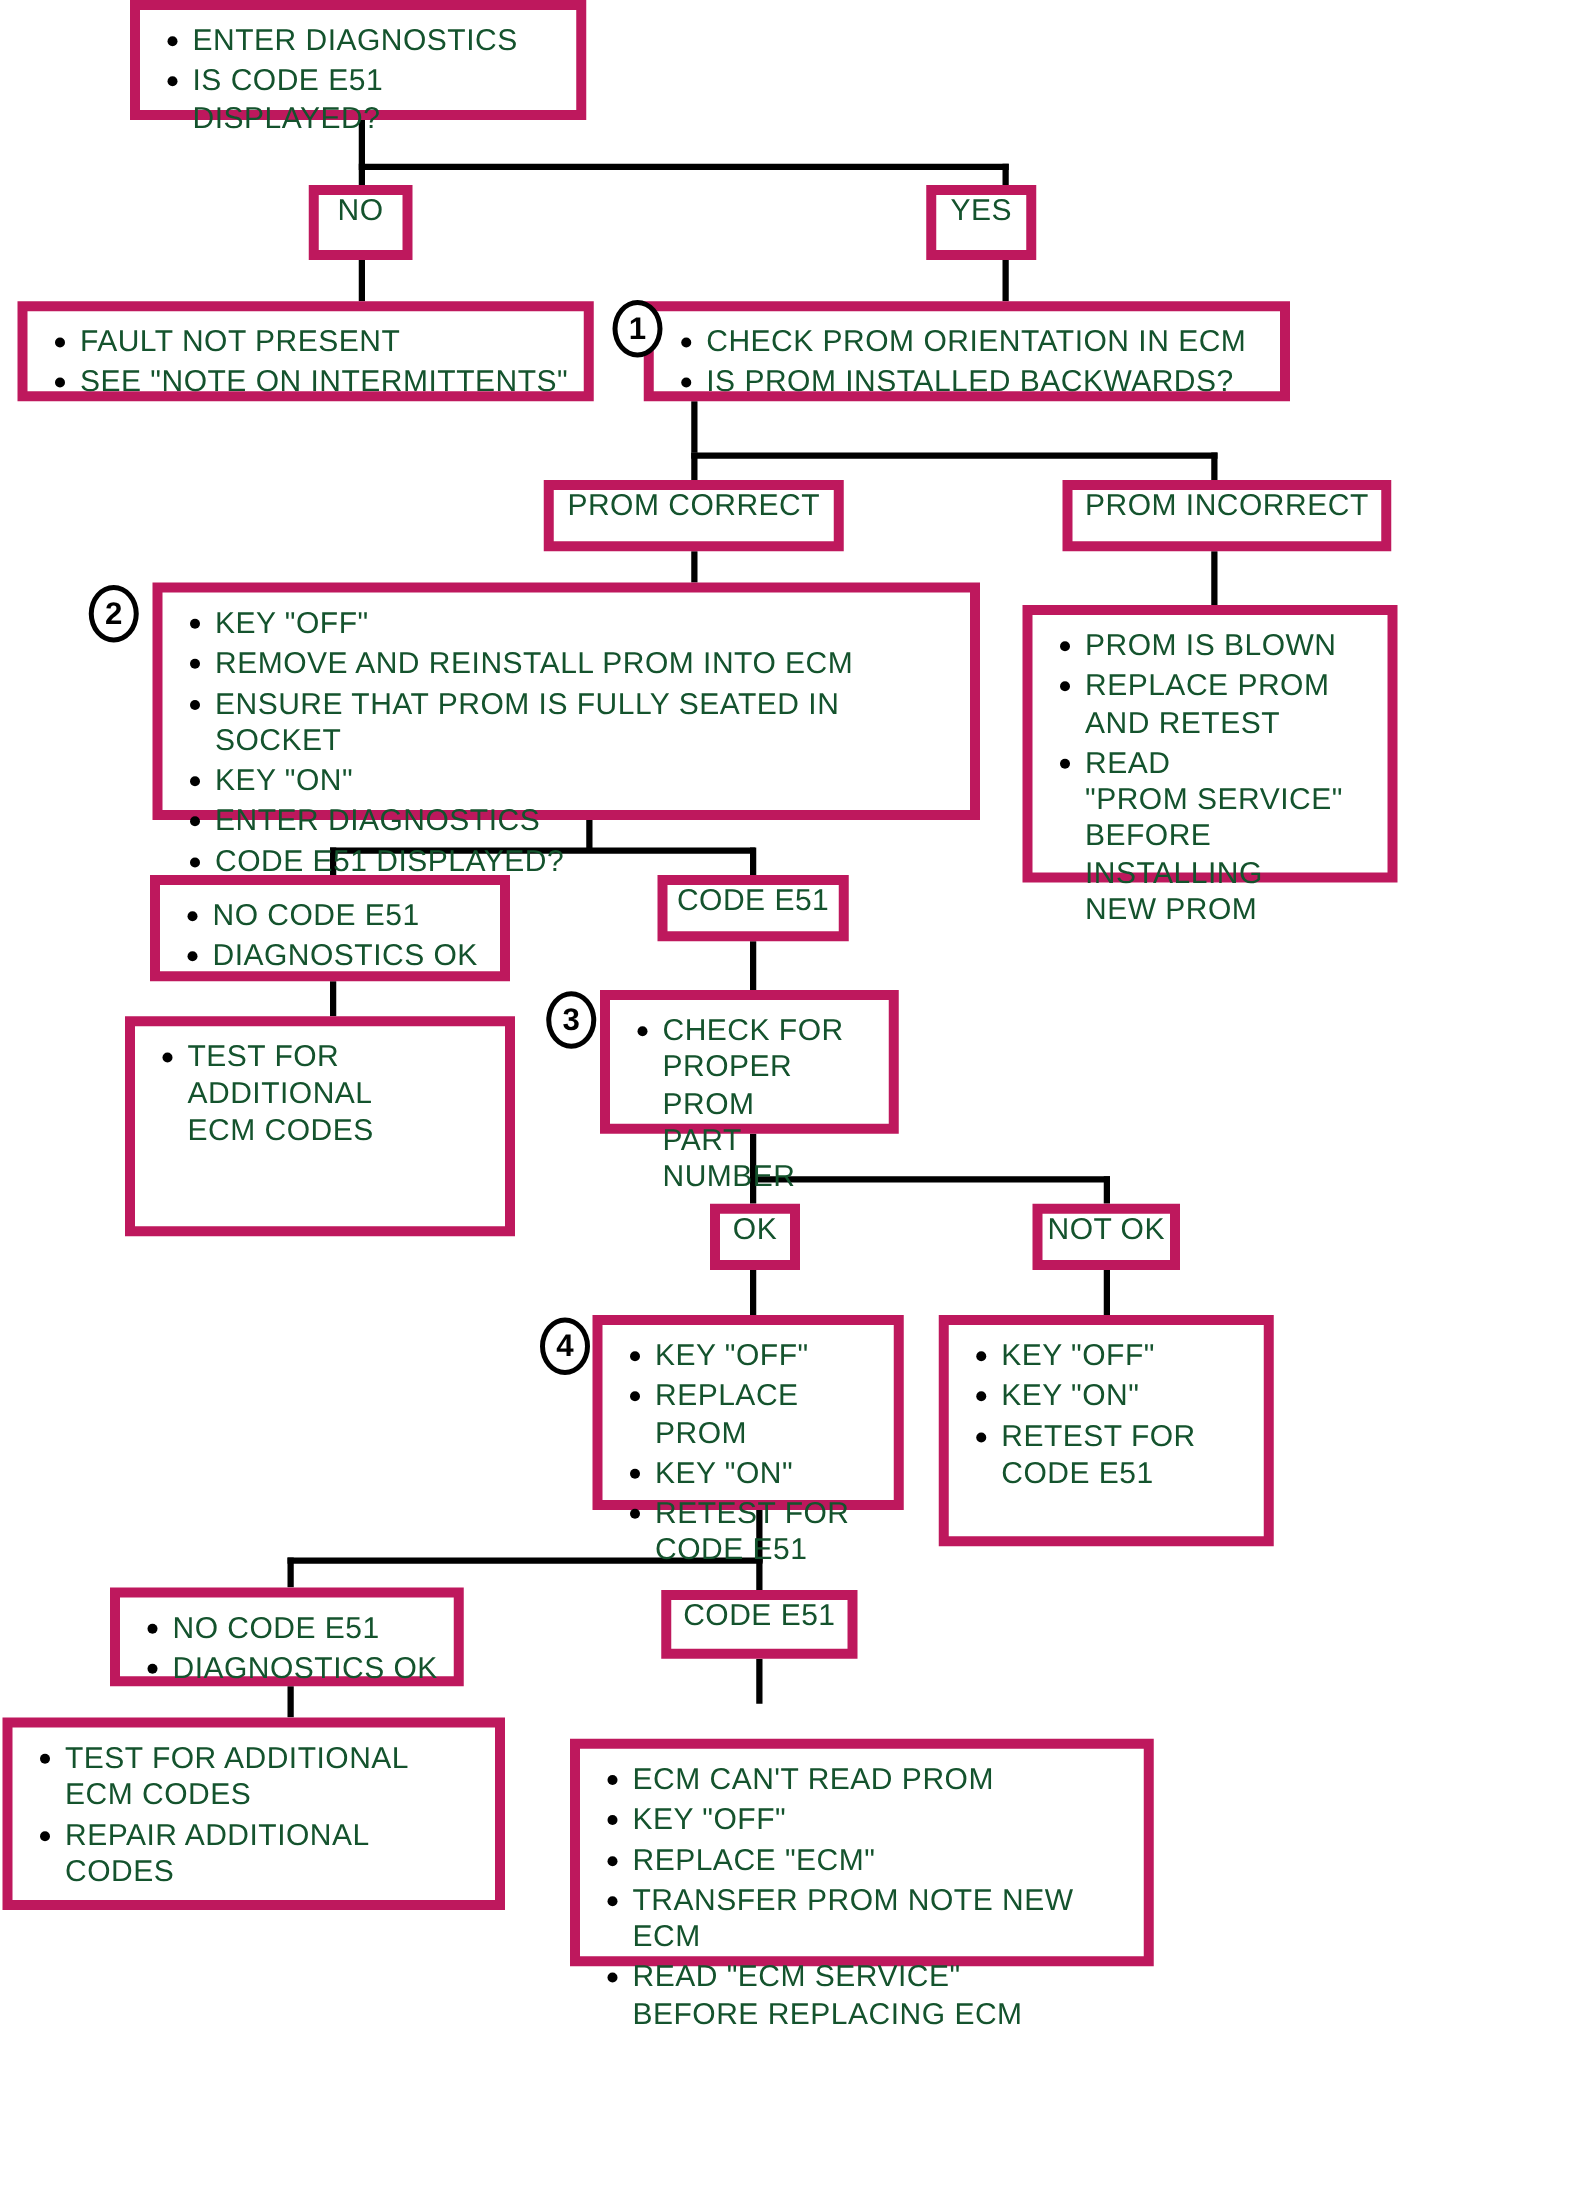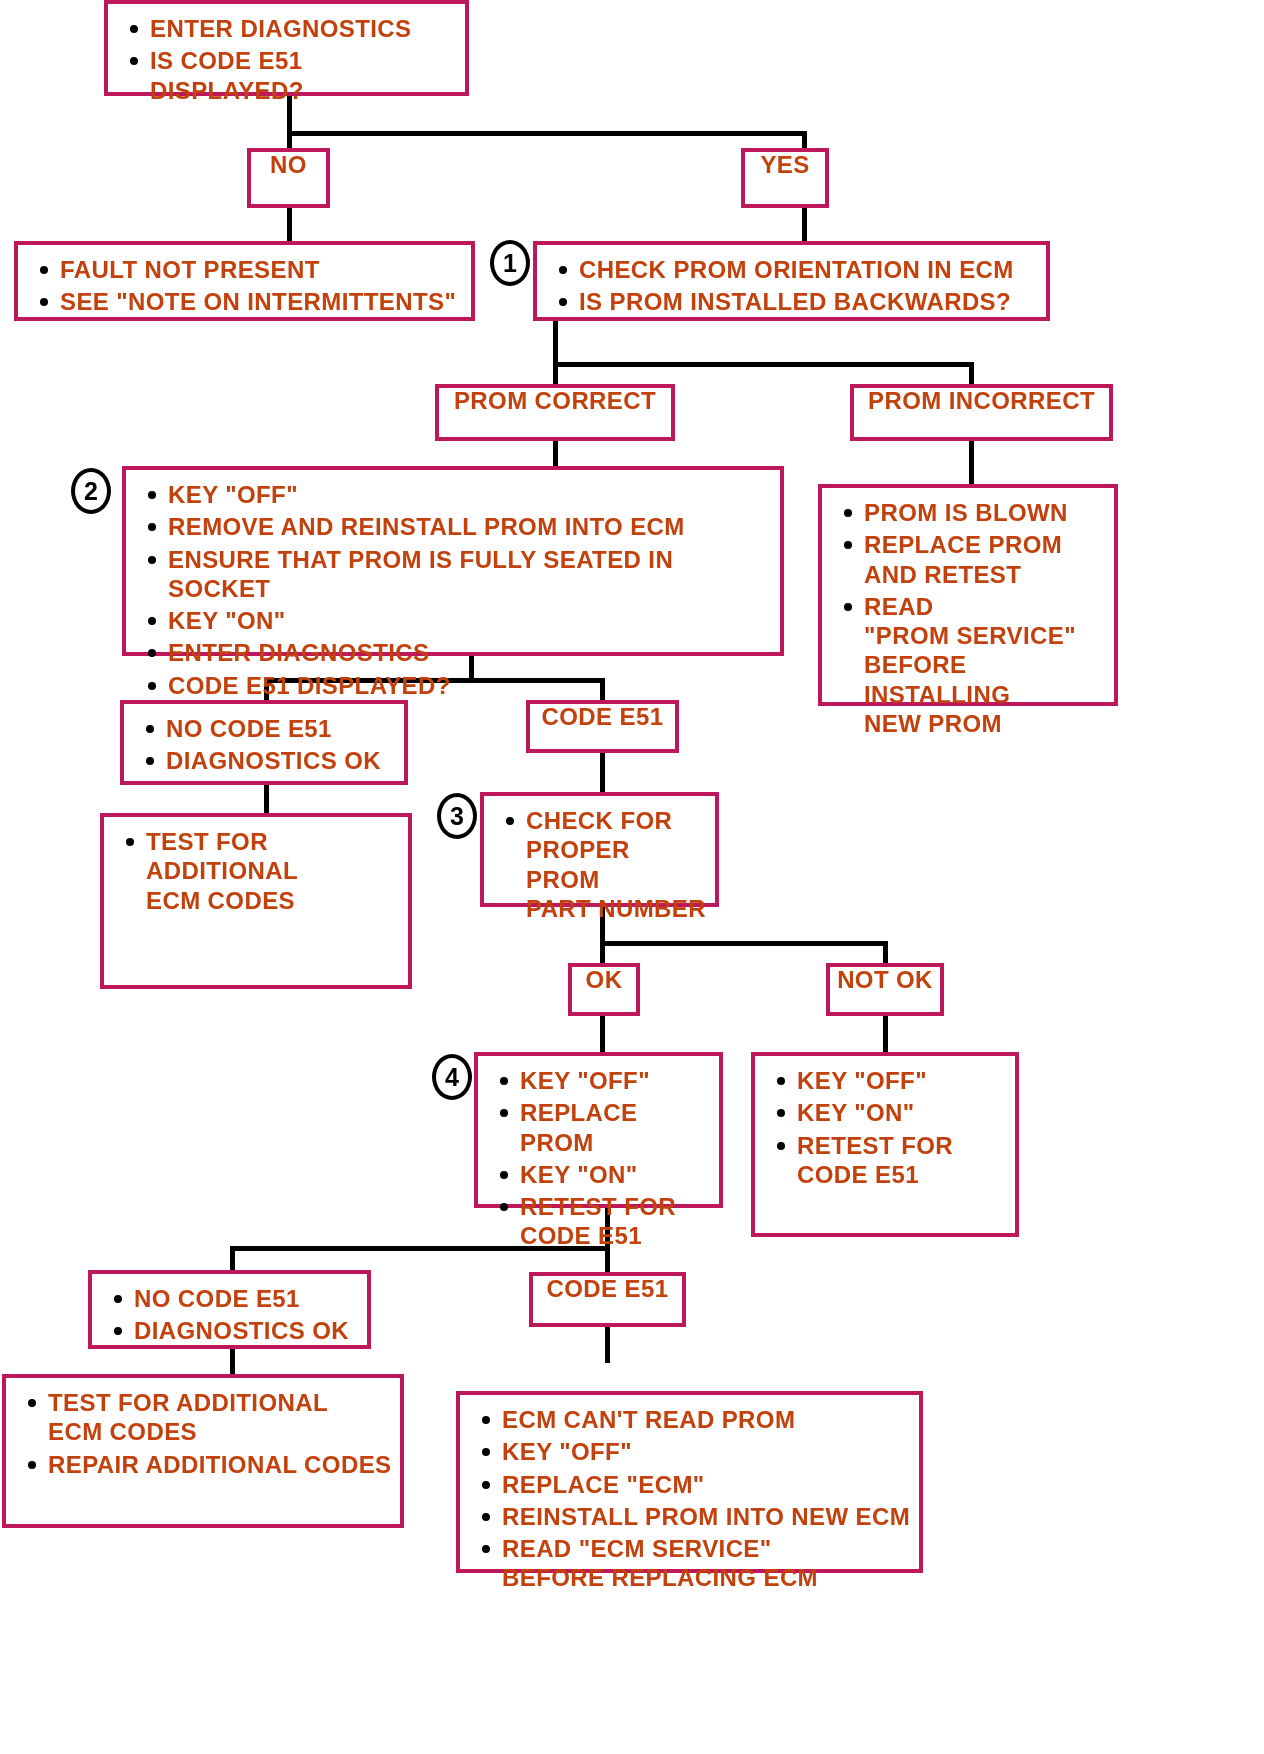--- a/index.html
+++ b/index.html
@@ -12,24 +12,24 @@
     width: 1264px;
     height: 1754px;
     background: #ffffff;
     font-family: "Liberation Sans", sans-serif;
     overflow: hidden;
   }
   
   .box {
     position: absolute;
     box-sizing: border-box;
-    border: 4px solid #be185d;
-    background: #ffffff;
-    color: #c2410c;
-    font-weight: bold;
+    border: 8px solid #be185d;
+    background: #ffffff;
+    color: #14532d;
+    font-weight: normal;
     letter-spacing: 0.4px;
     z-index: 5;
   }
   .box.center {
     display: flex;
     align-items: flex-start;
     justify-content: center;
     text-align: center;
   }
   .box.list {
@@ -153,21 +153,21 @@
   </div>
 
   <div class="box list" style="left:14px; top:241px; width:461px; height:80px;">
     <ul class="bl">
       <li>FAULT NOT PRESENT</li>
       <li>SEE "NOTE ON INTERMITTENTS"</li>
     </ul>
   </div>
 
   <div class="circ" style="left:490px; top:240px;">1</div>
-  <div class="box list" style="left:533px; top:241px; width:517px; height:80px;">
+  <div class="box list" style="left:515px; top:241px; width:517px; height:80px;">
     <ul class="bl">
       <li>CHECK PROM ORIENTATION IN ECM</li>
       <li>IS PROM INSTALLED BACKWARDS?</li>
     </ul>
   </div>
 
   <div class="box center" style="left:850px; top:384px; width:263px; height:57px;">
     <span class="lbl">PROM INCORRECT</span>
   </div>
 
@@ -272,19 +272,19 @@
 ECM CODES</li>
       <li>REPAIR ADDITIONAL CODES</li>
     </ul>
   </div>
 
   <div class="box list" style="left:456px; top:1363px; width:467px; height:182px;margin-top:28px;">
     <ul class="bl">
       <li>ECM CAN'T READ PROM</li>
       <li>KEY "OFF"</li>
       <li>REPLACE "ECM"</li>
-      <li>REINSTALL PROM INTO NEW ECM</li>
+      <li>TRANSFER PROM NOTE NEW ECM</li>
       <li>READ                "ECM SERVICE"
 BEFORE REPLACING ECM</li>
     </ul>
   </div>
 
 </div>
 
 </body></html>

